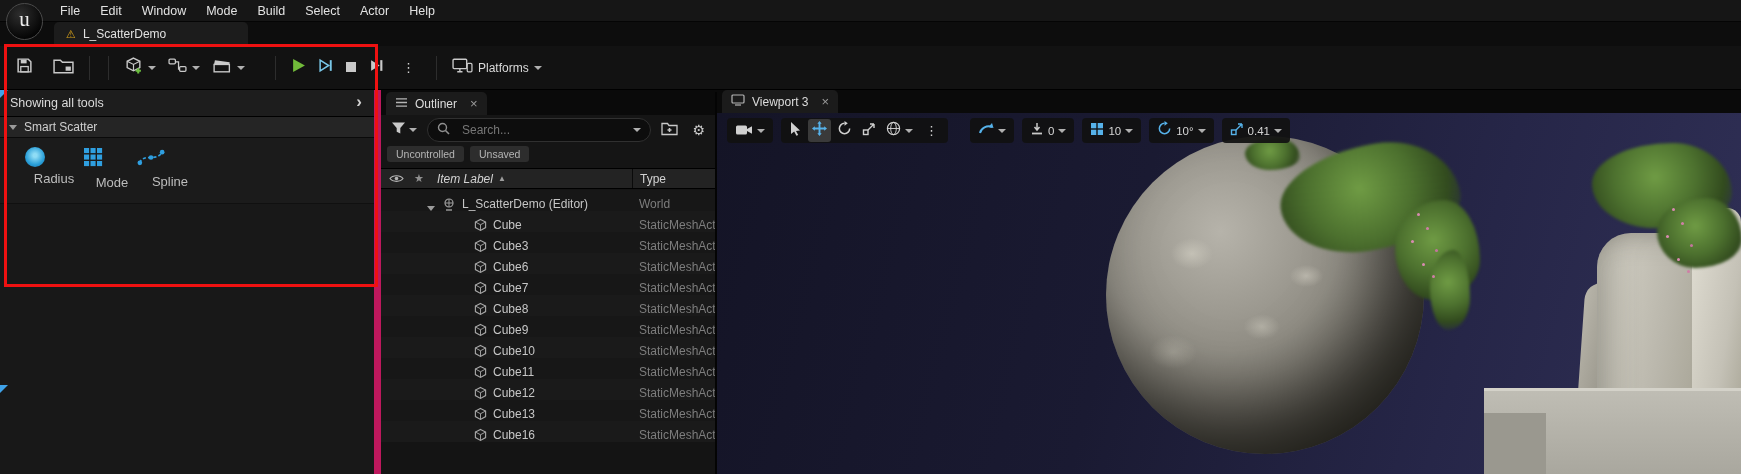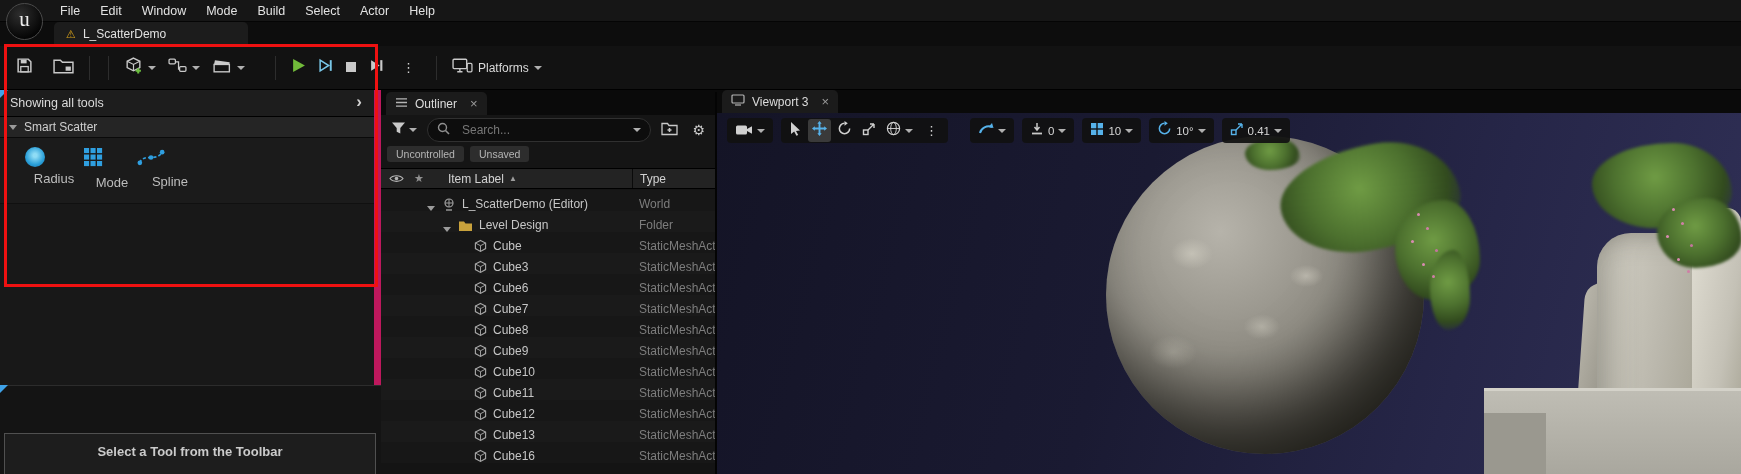--- a/index.html
+++ b/index.html
@@ -77,21 +77,21 @@
   .search input { flex:1; background:transparent; border:none; outline:none; color:#bdbdbd; font-size:12px;
     font-family:inherit; min-width:0; }
   .search input::placeholder { color:#767676; }
   .gear-glyph { font-size:14px; color:#c9c9c9; }
   .chips { display:flex; gap:6px; padding:1px 6px 6px; background:#151515; }
   .chip { background:#2d2d2d; border-radius:3px; padding:2px 9px; font-size:10.5px; color:#b5b5b5; cursor:default; }
   .ol-header { height:21px; background:#232323; border-top:1px solid #000; border-bottom:1px solid #000;
     display:flex; align-items:center; position:relative; font-size:12px; color:#d2d2d2; }
   .hdr-eye { margin-left:8px; display:inline-flex; }
   .hdr-star { margin-left:10px; color:#8f8f8f; font-size:11px; }
-  .hdr-label { margin-left:24px; }
+  .hdr-label { margin-left:13px;font-style:italic; }
   .sort-ind { font-size:8px; color:#9d9d9d; margin-left:5px; }
   .hdr-type { position:absolute; left:251px; top:0; height:100%; border-left:1px solid #0a0a0a;
     padding-left:7px; display:flex; align-items:center; }
   .rows { position:absolute; left:0; top:98px; width:336px; bottom:0; background:#141414; }
   .rows > div { height:21px; display:flex; align-items:flex-end; position:relative; font-size:12px;
     color:#c6c6c6; padding-left:30px; background:#171717; cursor:default; }
   .rows > div:nth-of-type(even) { background:#1a1a1a; }
   .indent { flex:none; height:1px; }
   .caret { width:0; height:0; border-left:4px solid transparent; border-right:4px solid transparent;
     border-top:5px solid #9c9c9c; margin-right:7px; visibility:hidden; }
@@ -274,25 +274,20 @@
       <span style="margin-top:2px;"><svg width="28" height="17" viewBox="0 0 26 16">
             <path d="M2 13C8 3 16 13 24 3" fill="none" stroke="#2f9fe0" stroke-width="1.6" stroke-dasharray="3 2"></path>
             <circle cx="2.5" cy="13" r="2.2" fill="#2f9fe0"></circle>
             <circle cx="13" cy="8" r="2.2" fill="#2f9fe0"></circle>
             <circle cx="23.5" cy="3" r="2.2" fill="#2f9fe0"></circle>
           </svg></span>
       <span class="tool-label">Spline</span>
     </div>
   </div>
   <div class="tp-empty"></div>
-  <div class="tp-footer-area">
-    <div class="tp-footer-box">
-      <span class="tp-footer-msg">Select a Tool from the Toolbar</span>
-    </div>
-  </div>
 </div>
 <div class="dock-tri" style="left:0; top:90px;"></div>
 <div class="dock-tri" style="left:0; top:385px;"></div>
 
 <div class="outliner">
   <div class="tabbar">
     <div class="tab">
       <span><svg width="13" height="11" viewBox="0 0 14 12">
             <path d="M1 2h12M1 6h12M1 10h12" stroke="#b5b5b5" stroke-width="1.5"></path>
           </svg></span>
@@ -353,33 +348,20 @@
             <circle cx="7" cy="5" r="4" fill="none" stroke="#9e9e9e" stroke-width="1.2"></circle>
             <path d="M3 5h8M7 1v8" stroke="#9e9e9e" stroke-width="1"></path>
             <path d="M4 12h6" stroke="#9e9e9e" stroke-width="1.4"></path>
           </svg>
         </span>
 
         <span class="rlabel">L_ScatterDemo (Editor)</span>
         <span class="rtype">World</span>
       </div>
 
-      <div class="orow folder">
-        <span class="indent" style="width: 32px;"></span>
-        <span class="caret"></span>
-
-        <span class="ricon folder-ricon">
-          <svg width="15" height="12" viewBox="0 0 15 12">
-            <path d="M1 1.5h5l1.5 2H14V11H1z" fill="#c9a23c"></path>
-          </svg>
-        </span>
-
-        <span class="rlabel">Level Design</span>
-        <span class="rtype">Folder</span>
-      </div>
 
       <div class="orow mesh">
         <span class="indent" style="width: 48px;"></span>
         <span class="caret"></span>
 
         <span class="ricon mesh-ricon">
           <svg width="13" height="14" viewBox="0 0 14 15">
             <path d="M7 1.5l5.5 2.8v6L7 13.3 1.5 10.3v-6z" fill="none" stroke="#a8a8a8" stroke-width="1.2"></path>
             <path d="M1.5 4.3L7 7.2l5.5-2.9M7 7.2v6.1" fill="none" stroke="#a8a8a8" stroke-width="1"></path>
           </svg>

